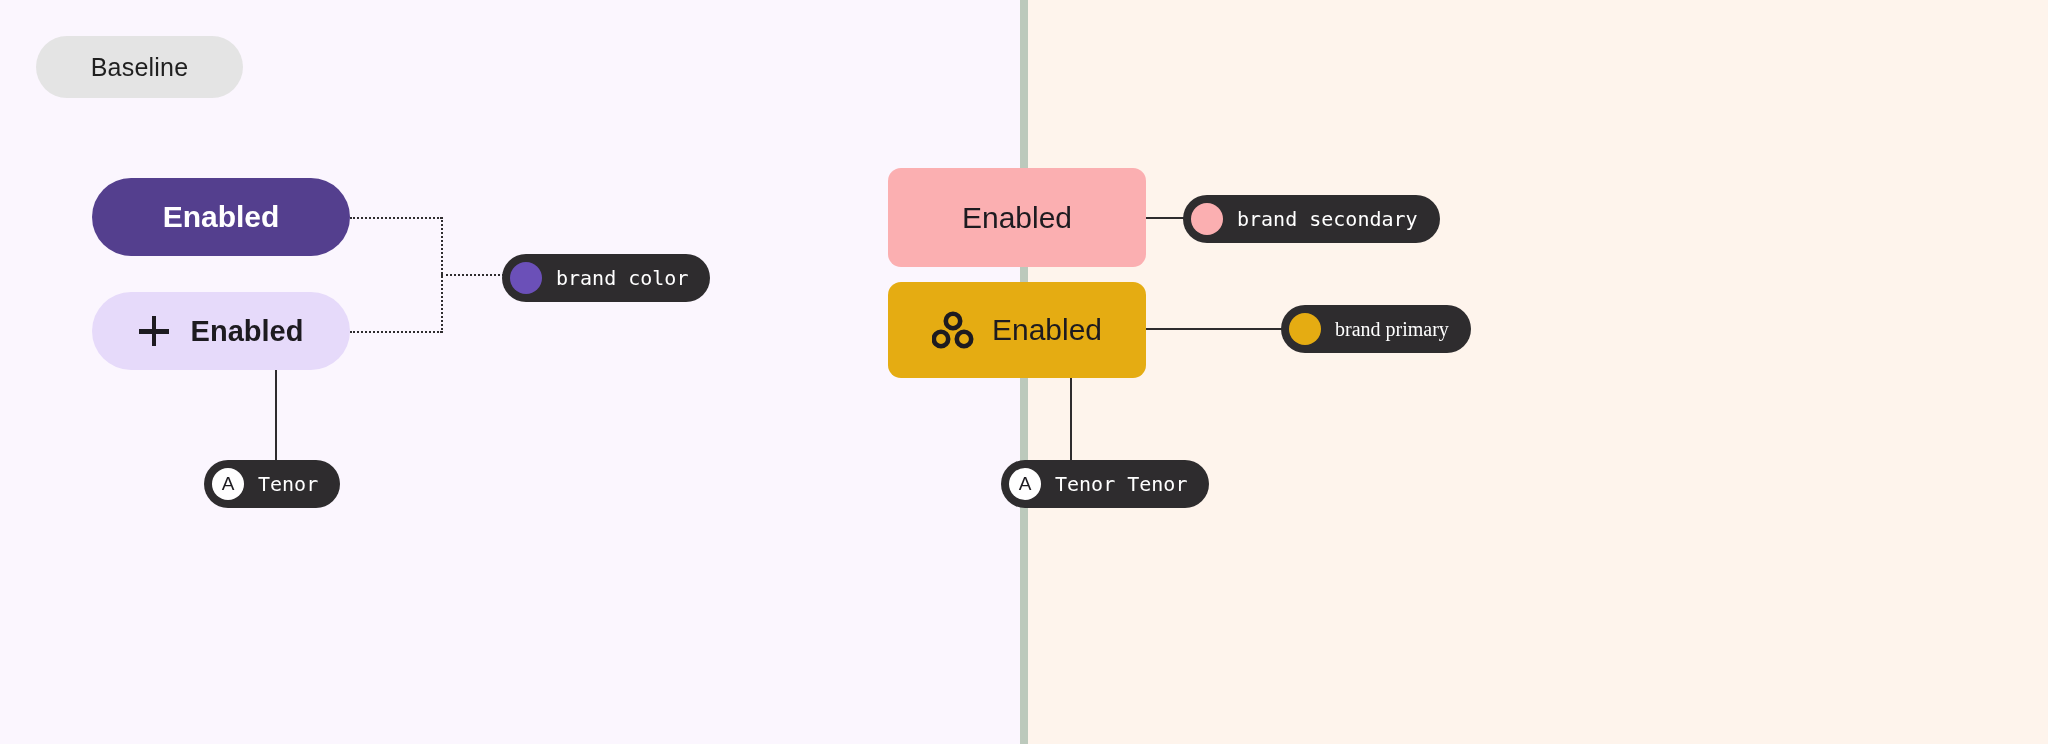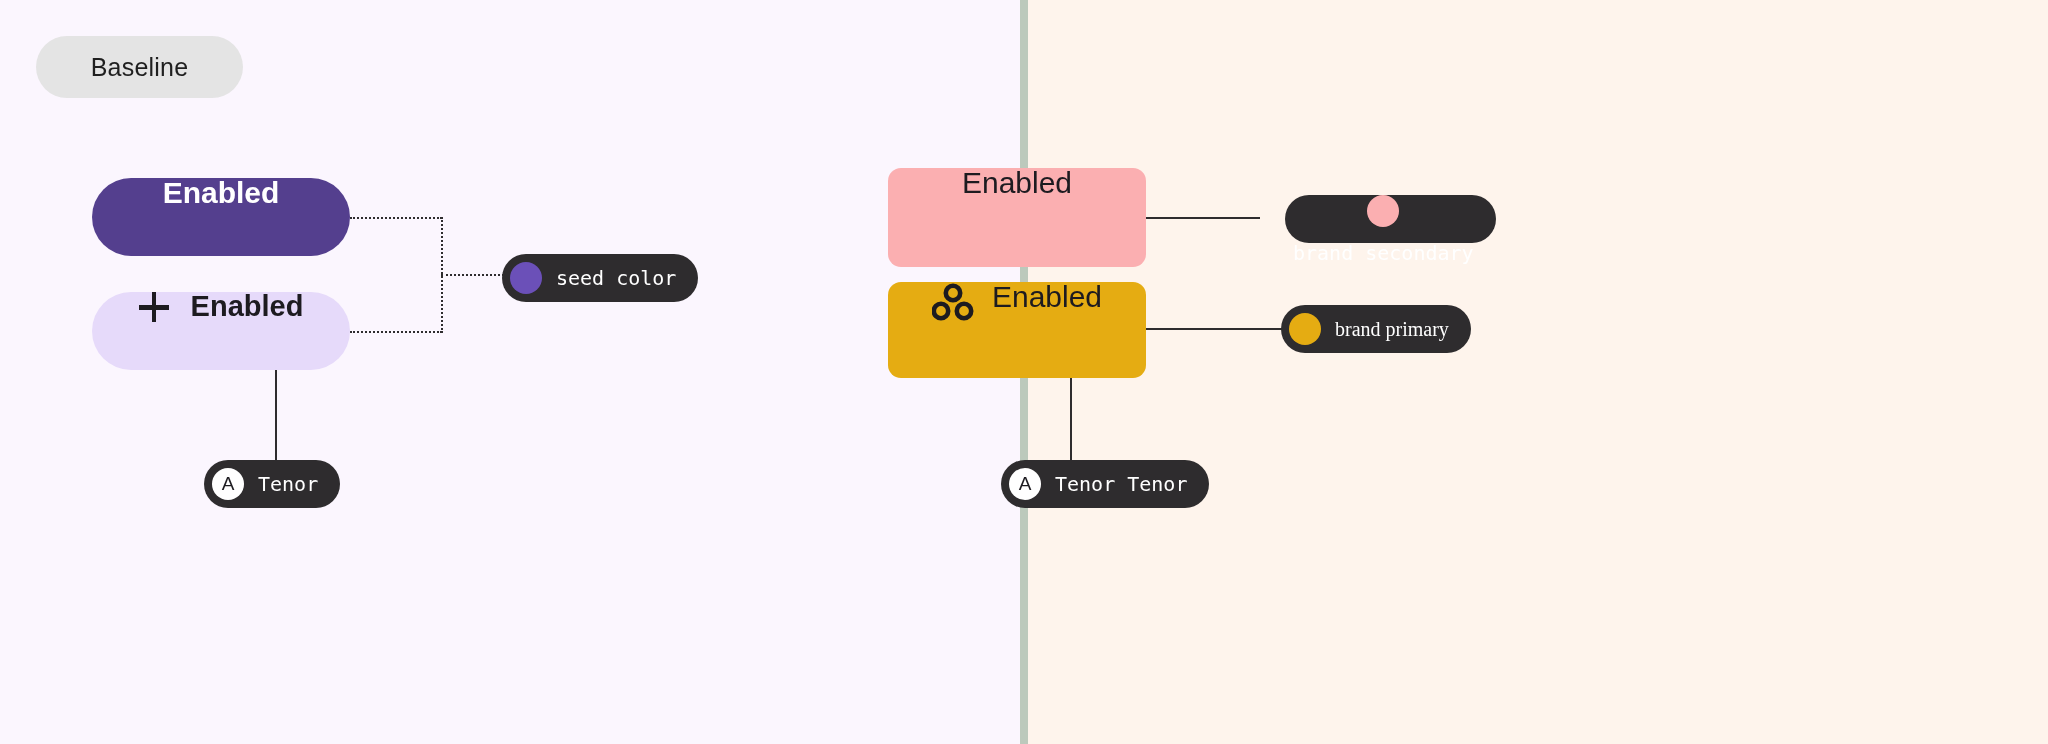--- a/index.html
+++ b/index.html
@@ -39,20 +39,21 @@
     font-size: 25px;
     letter-spacing: .2px;
     white-space: nowrap;
   }
   #chip-baseline { left: 36px;  top: 36px; width: 207px; }
 
   
   .btn {
     position: absolute;
     display: flex;
+    align-items: center;
     justify-content: center;
     white-space: nowrap;
     user-select: none;
   }
   .btn .btn-label { line-height: 1; }
 
   #btn-baseline-filled {
     left: 92px; top: 178px; width: 258px; height: 78px;
     background: #543F8E;
     border-radius: 39px;
@@ -118,21 +119,21 @@
   }
   .anno-chip .font-badge {
     width: 32px; height: 32px; border-radius: 50%; flex: none;
     background: #FFFFFF; color: #1D1B20;
     display: flex; align-items: center; justify-content: center;
     font-family: "Liberation Sans", sans-serif;
     font-size: 19px;
   }
   #chip-seed-color      { left: 502px;  top: 254px; }
   #chip-roboto          { left: 204px;  top: 460px; }
-  #chip-brand-secondary { left: 1285px; top: 195px; flex-direction: column; }
+  #chip-brand-secondary { left: 1183px; top: 195px; }
   #chip-brand-primary   { left: 1281px; top: 305px; font-family: Liberation Serif, serif; }
   #chip-tenor-sans      { left: 1001px; top: 460px; }
 
   
   .conn { position: absolute; }
   .dotted-h {
     border-top: 2px dotted #2E2C2E;
     height: 0;
   }
   .dotted-v {
@@ -192,21 +193,21 @@
       <span class="btn-label">Enabled</span>
     </div>
 
     <div class="btn" id="btn-baseline-tonal">
       <span class="plus-icon"></span>
       <span class="btn-label">Enabled</span>
     </div>
 
     <div class="anno-chip" id="chip-seed-color">
       <span class="swatch" style="background:#6B50B8"></span>
-      <span>seed color</span>
+      <span>brand color</span>
     </div>
 
     <div class="anno-chip" id="chip-roboto">
       <span class="font-badge">A</span>
       <span>Tenor</span>
     </div>
 
   </div>
 
   <div id="panel-divider"></div>

